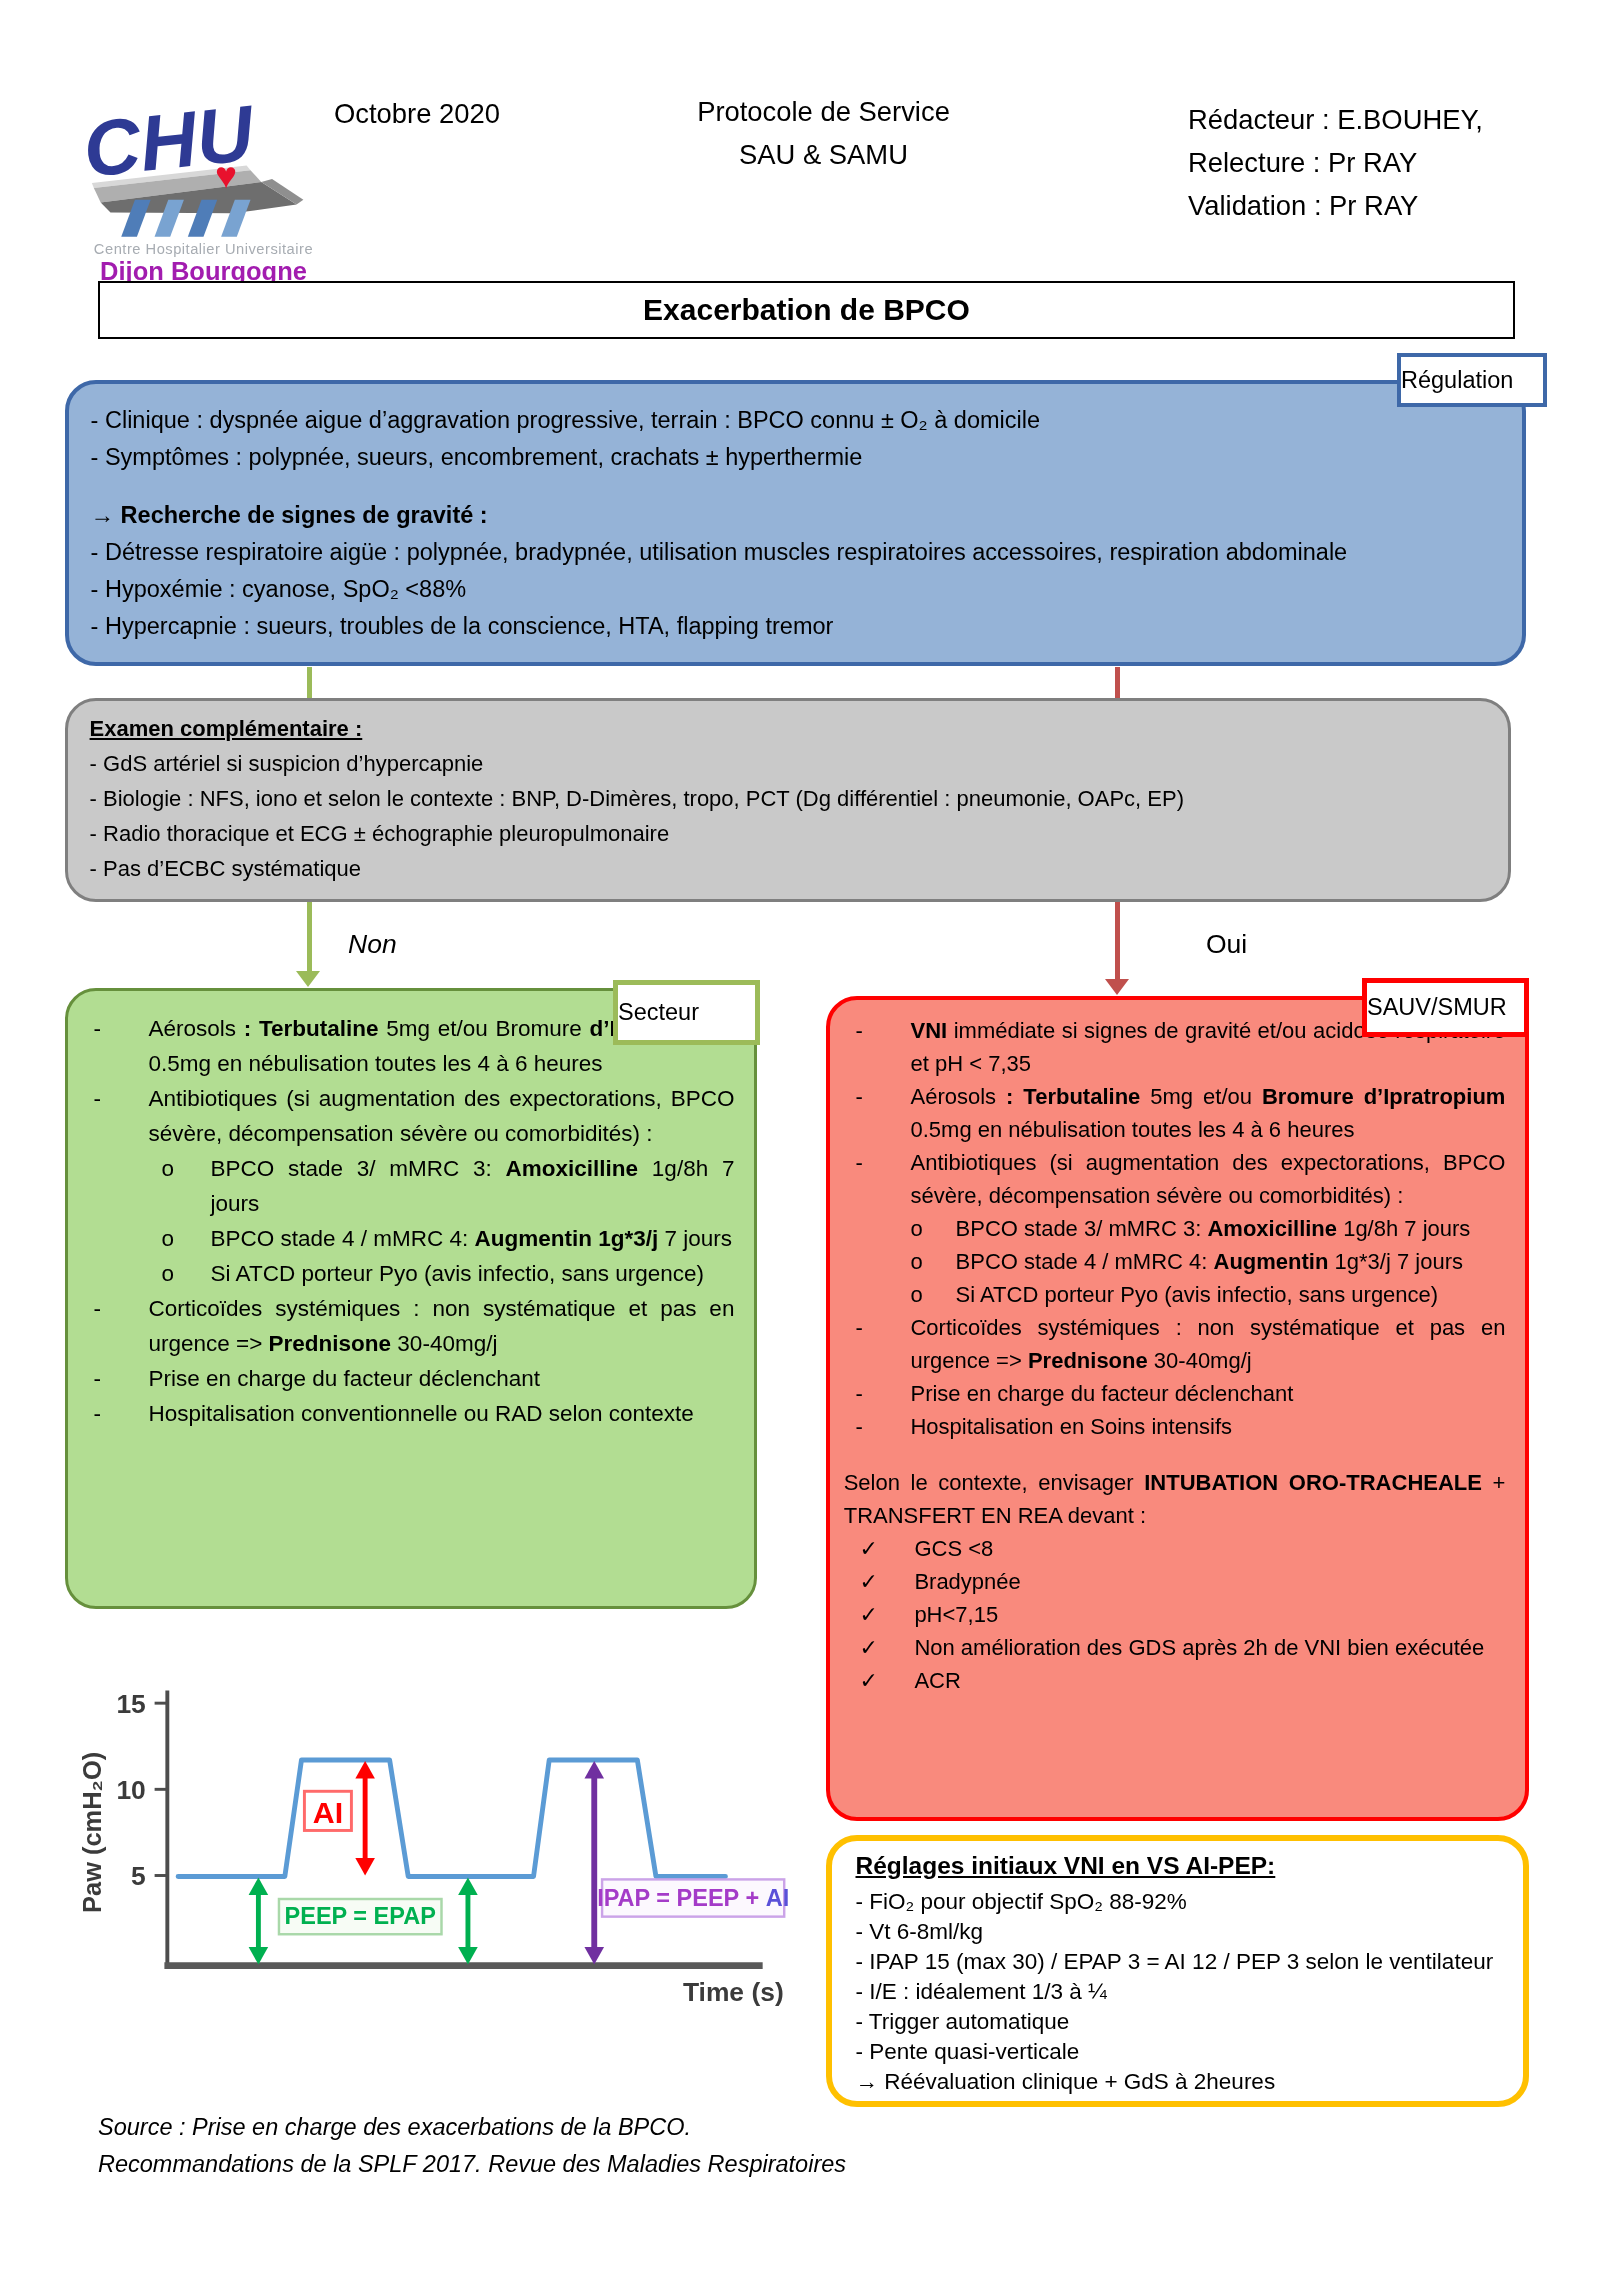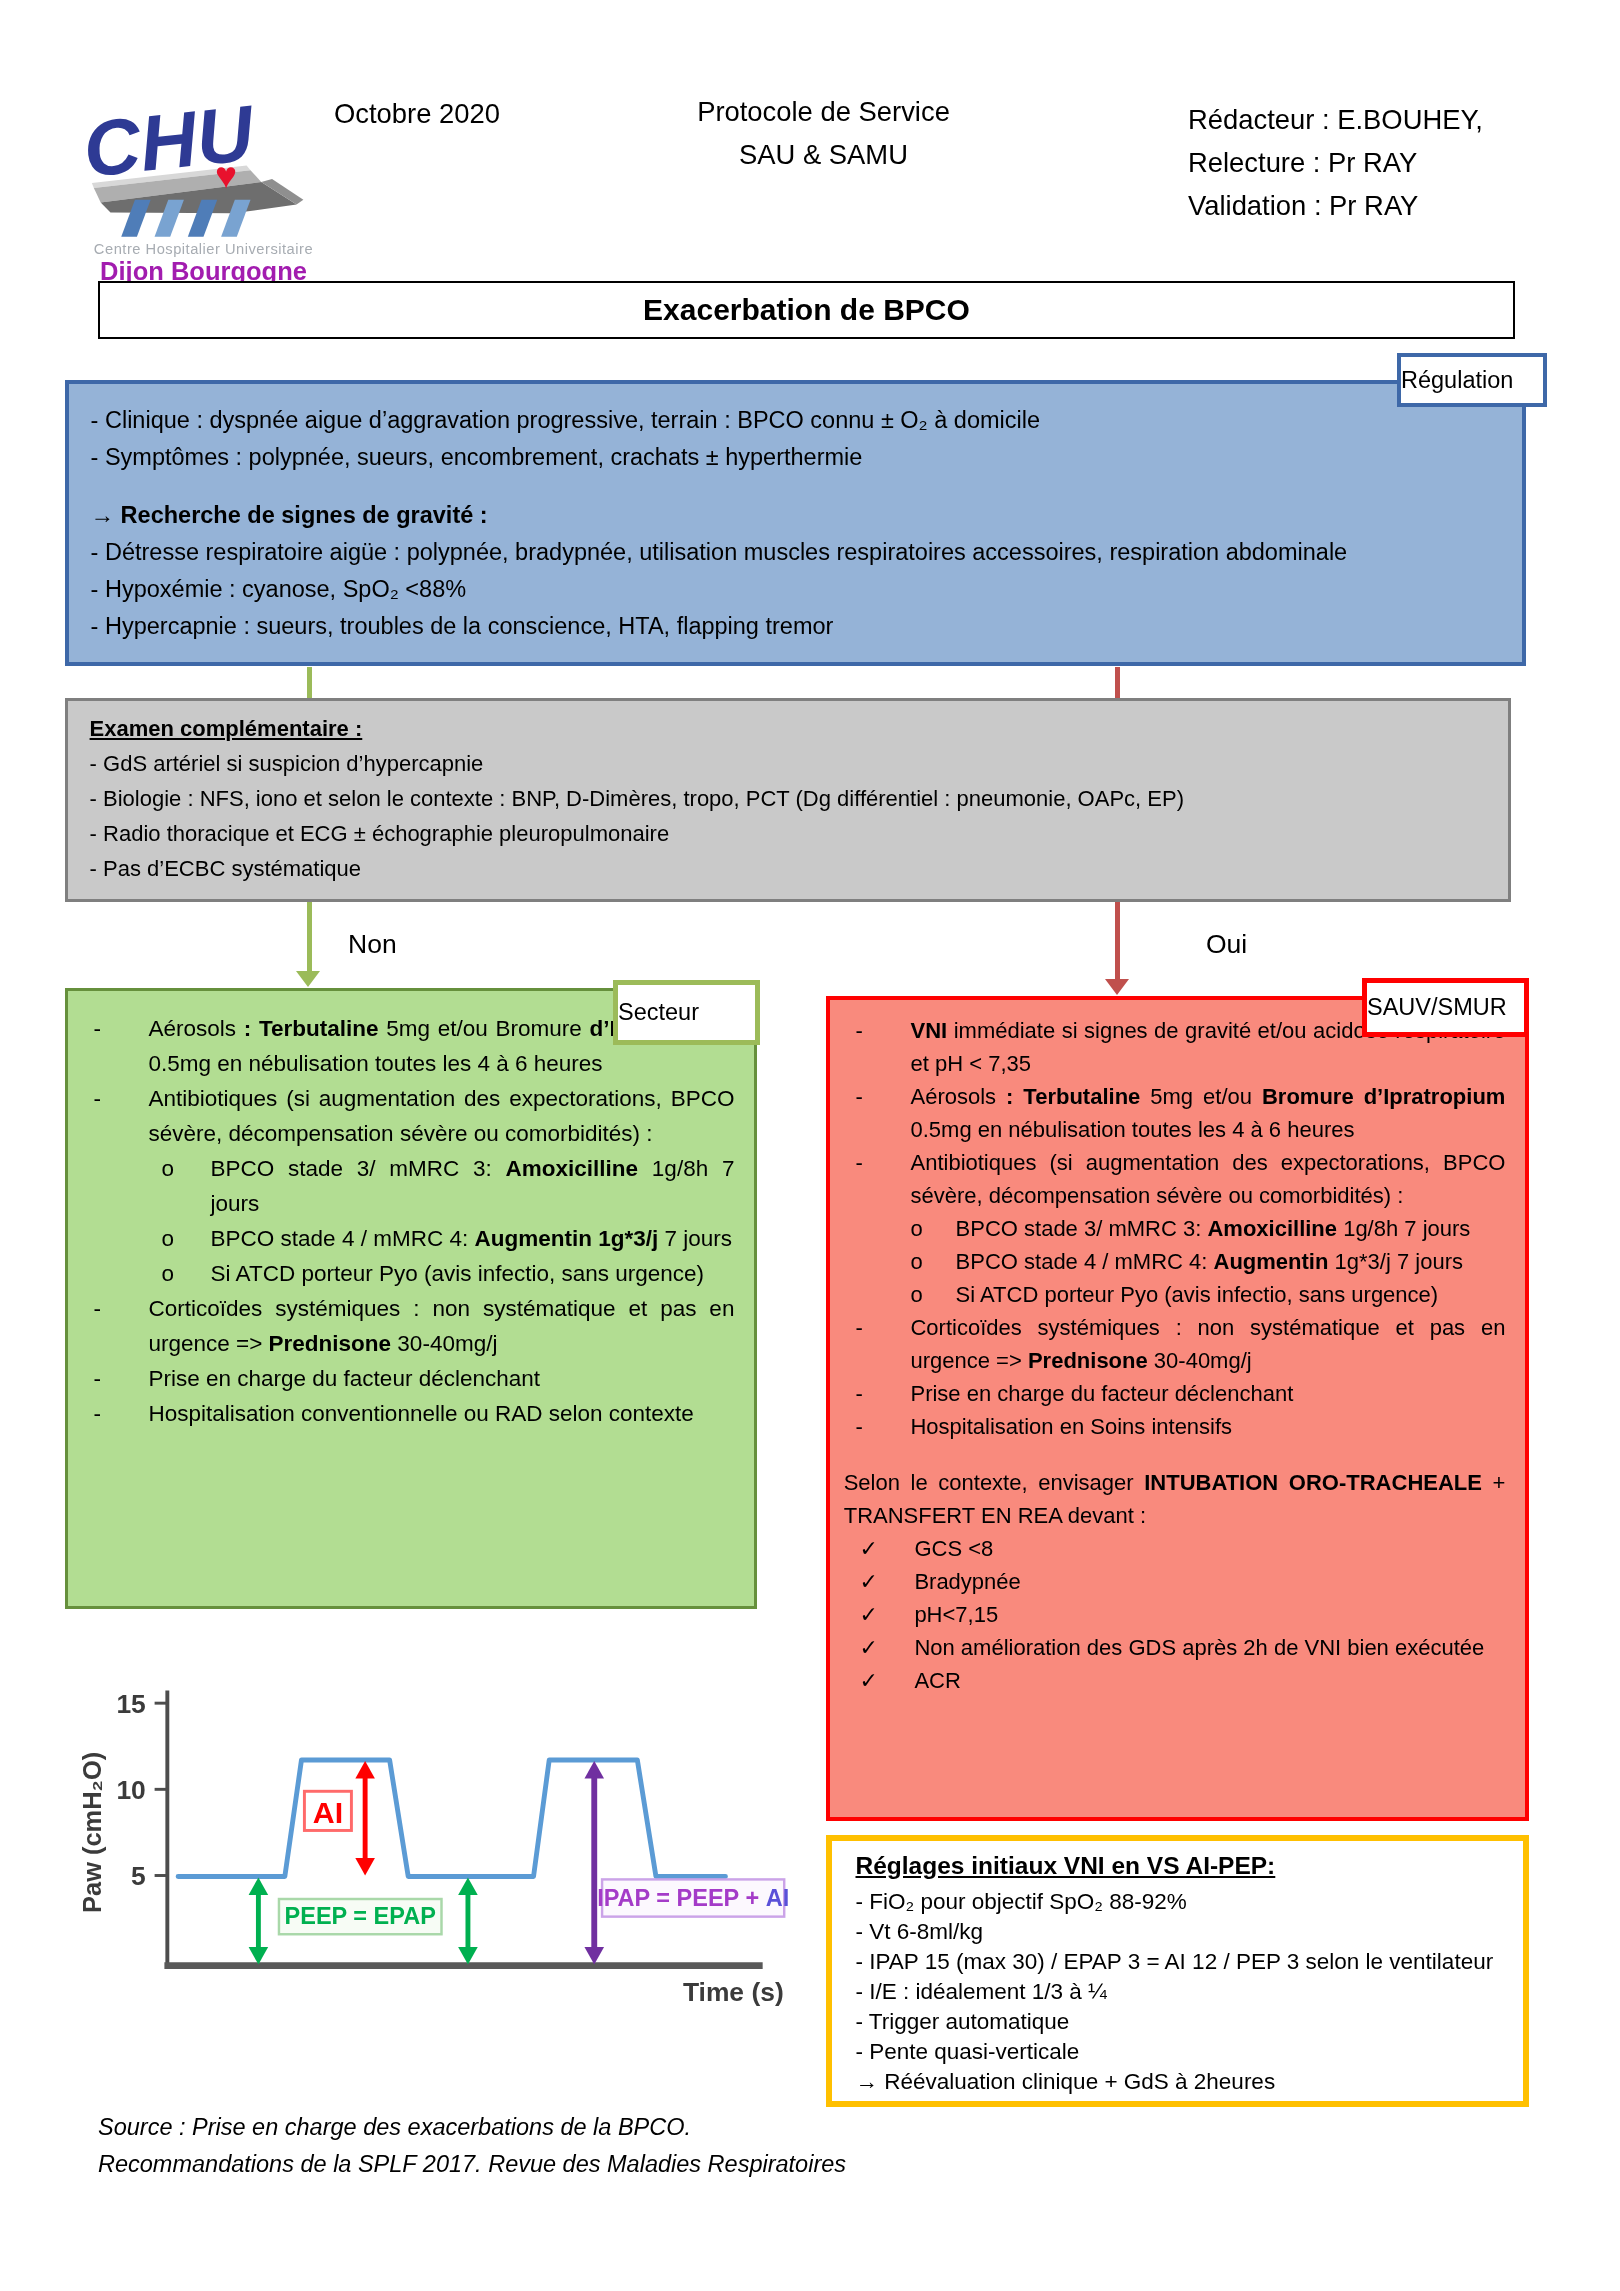--- a/index.html
+++ b/index.html
@@ -21,21 +21,21 @@
   .title-box{left:98px;top:281px;width:1413px;height:54px;border:2.9px solid #000;background:#fff;
              display:flex;align-items:center;justify-content:center;font-size:30px;font-weight:bold;}
 
   
   .tag{background:#fff;display:flex;align-items:center;justify-content:flex-start;font-size:23.5px;z-index:6;}
   .tag-reg{left:1397px;top:353px;width:142px;height:46px;border:4.9px solid #3E68A8;}
   .tag-sect{left:613px;top:980px;width:137px;height:55px;border:5.9px solid #9CBB59;}
   .tag-sauv{left:1362px;top:978px;width:157px;height:49px;border:5.9px solid #FF0000;}
 
   
-  .box{box-sizing:border-box;overflow:hidden;}
+  .box{box-sizing:border-box;overflow:hidden;border-radius:31px;}
   .blue-box{left:65px;top:380px;width:1461px;height:286px;background:#95B3D7;border:4.9px solid #3E68A8;
             padding:17.6px 21.6px;font-size:23.5px;line-height:37px;}
   .gray-box{left:65px;top:698px;width:1446px;height:204px;background:#C9C9C9;border:3.9px solid #7F7F7F;
             padding:9.8px 21.6px;font-size:22px;line-height:35px;}
   .green-box{left:65px;top:988px;width:692px;height:621px;background:#B2DD92;border:3.9px solid #66903C;
              padding:19.6px 19.6px 19.6px 13.7px;font-size:22.5px;line-height:35px;}
   .red-box{left:826px;top:996px;width:703px;height:825px;background:#F98A7D;border:4.9px solid #FF0000;
            padding:13.7px 19.6px 13.7px 13.7px;font-size:22px;line-height:33px;z-index:1;}
   .yellow-box{left:826px;top:1835px;width:703px;height:272px;background:#fff;border:6.9px solid #FFC000;
               padding:9.8px 23.5px;font-size:22.5px;line-height:30px;}
@@ -133,21 +133,21 @@
     <div>
         <div class="tline">- GdS artériel si suspicion d’hypercapnie</div>
         <div class="tline">- Biologie : NFS, iono et selon le contexte : BNP, D-Dimères, tropo, PCT (Dg différentiel : pneumonie, OAPc, EP)</div>
         <div class="tline">- Radio thoracique et ECG ± échographie pleuropulmonaire</div>
         <div class="tline">- Pas d’ECBC systématique</div>
       </div>
   </div>
 
   <div class="abs vline vl-green" style="left:307px;top:902px;height:71px;"></div>
   <div class="abs arrowhead ah-green" style="left:296px;top:971px;"></div>
-  <div class="abs branch-label" style="left:348px;top:929px;">Non</div>
+  <div class="abs branch-label" style="left:348px;top:929px;font-style:italic;">Non</div>
 
   <div class="abs vline vl-red" style="left:1115px;top:902px;height:78px;"></div>
   <div class="abs arrowhead ah-red" style="left:1105px;top:979px;"></div>
   <div class="abs branch-label" style="left:1206px;top:929px;">Oui</div>
 
   <div class="abs tag tag-sect">
     <span>Secteur</span>
   </div>
   <div class="abs box green-box">
       <div class="brow lvl1">

